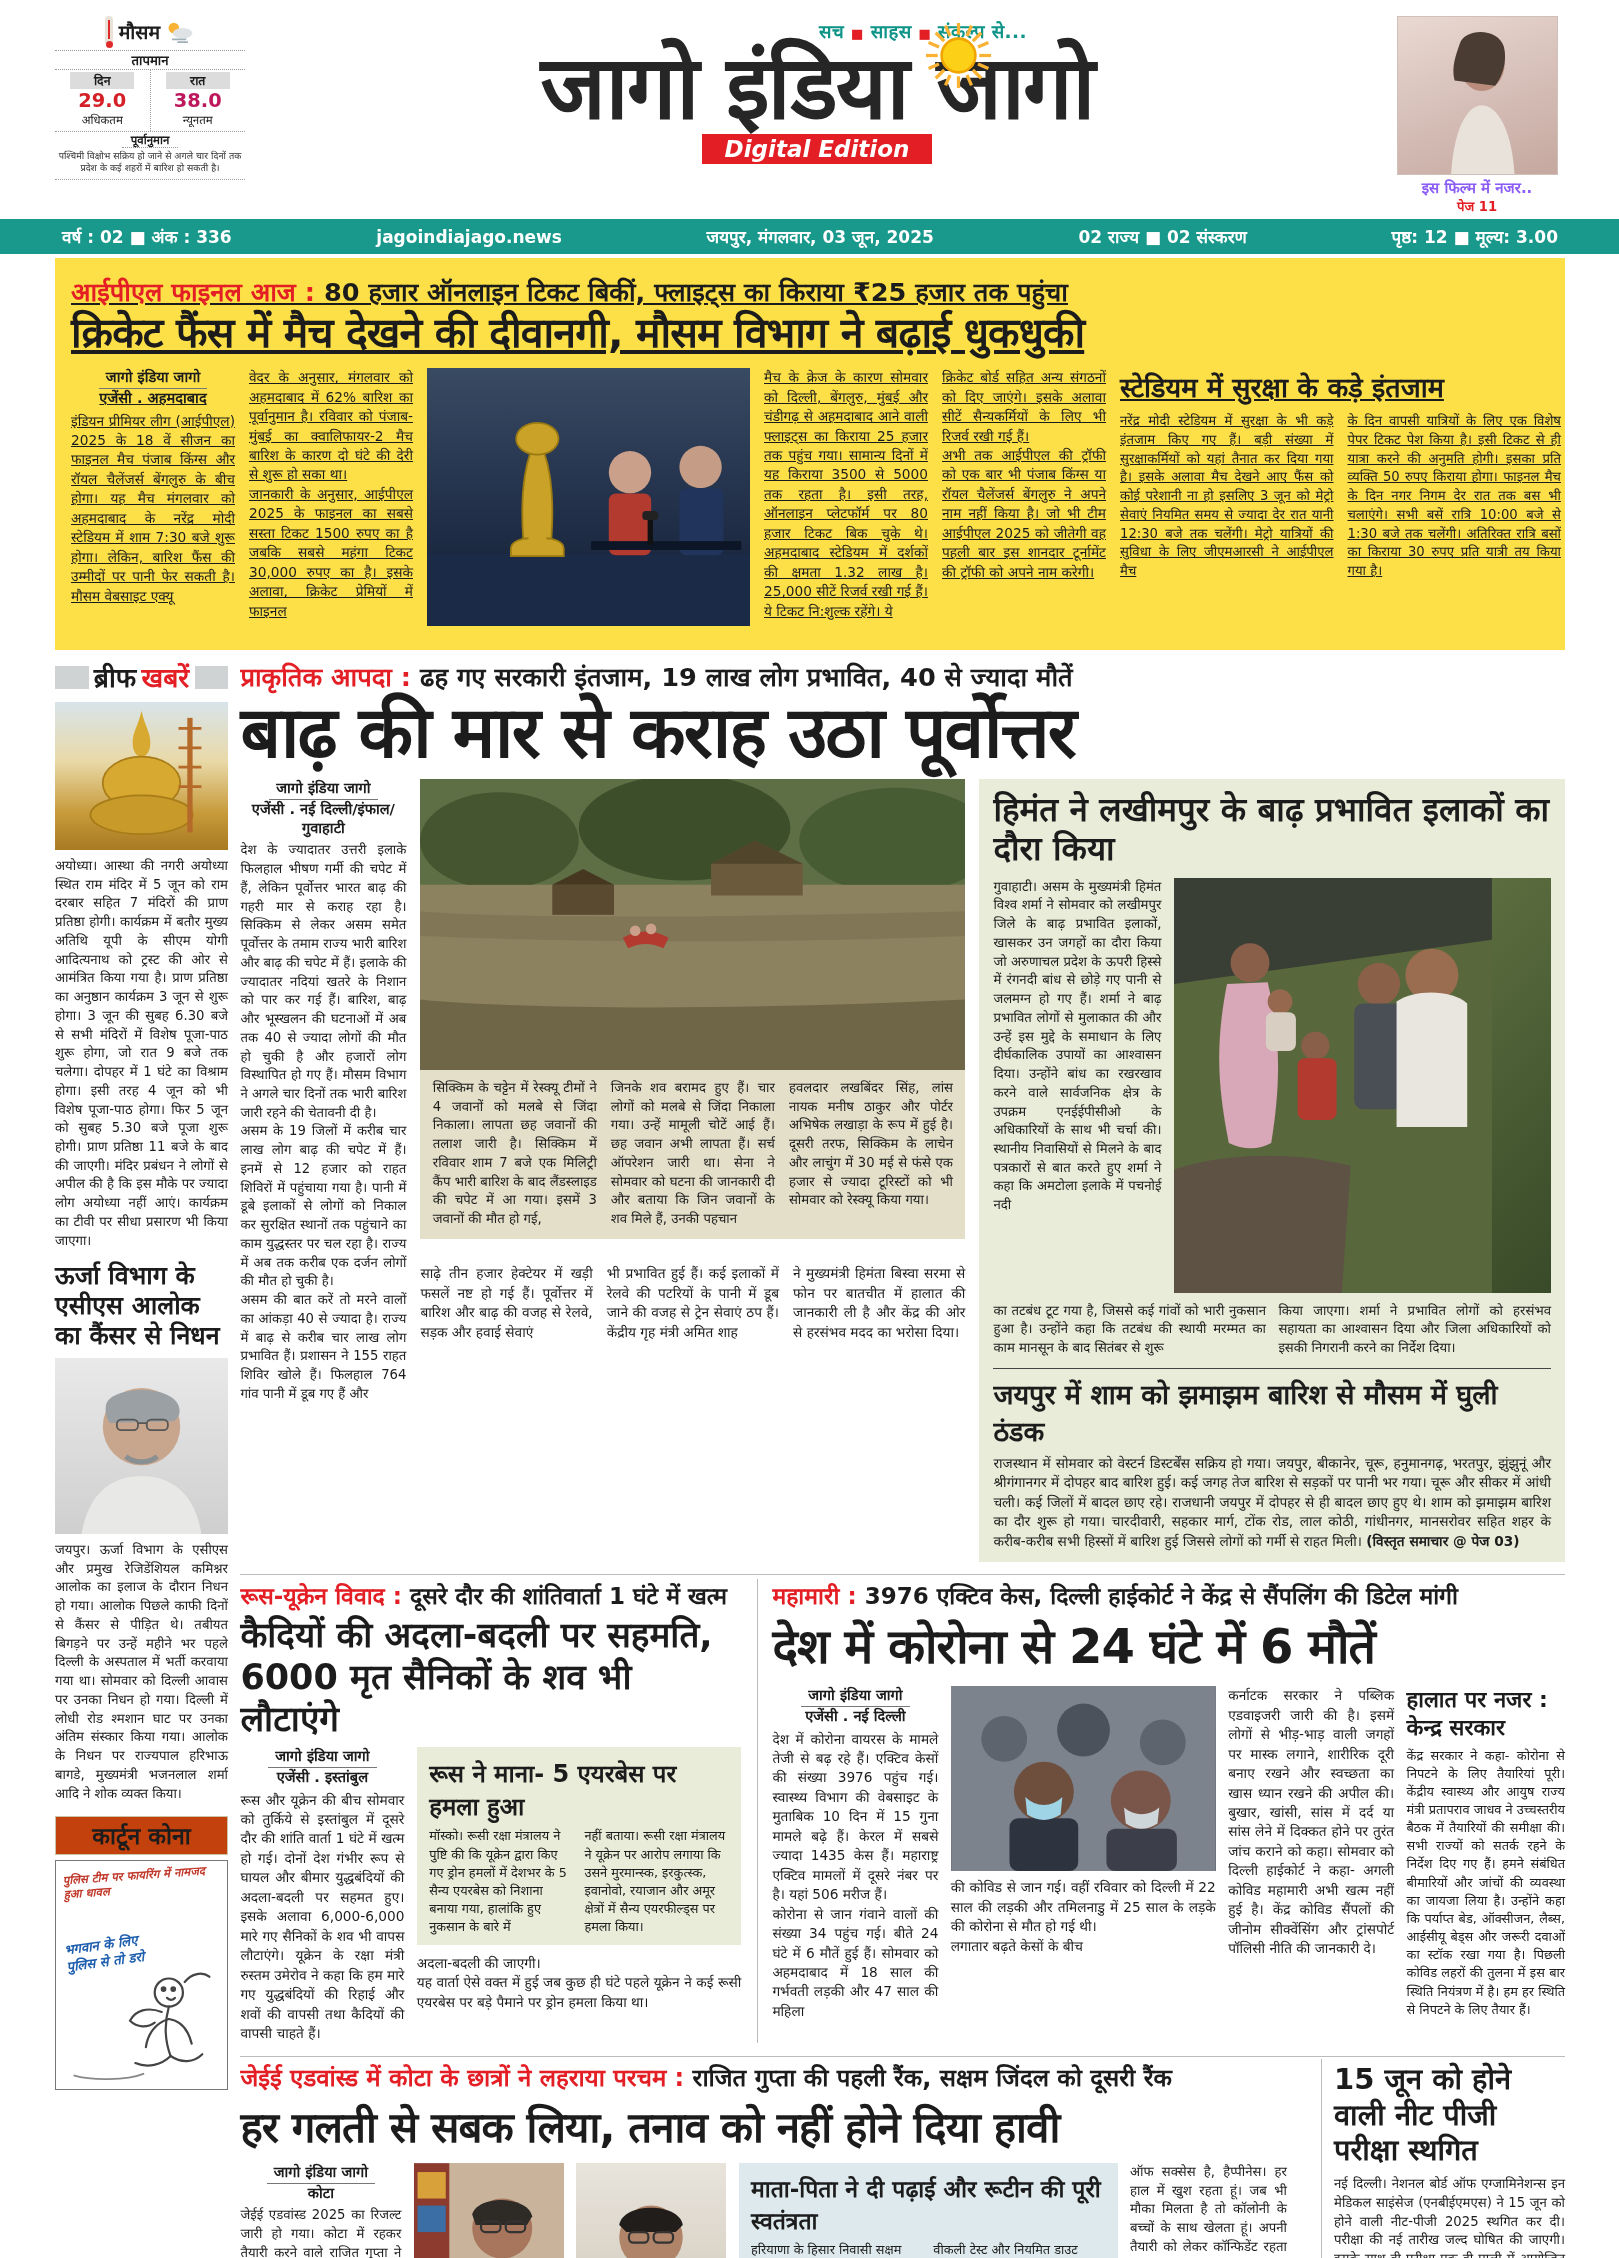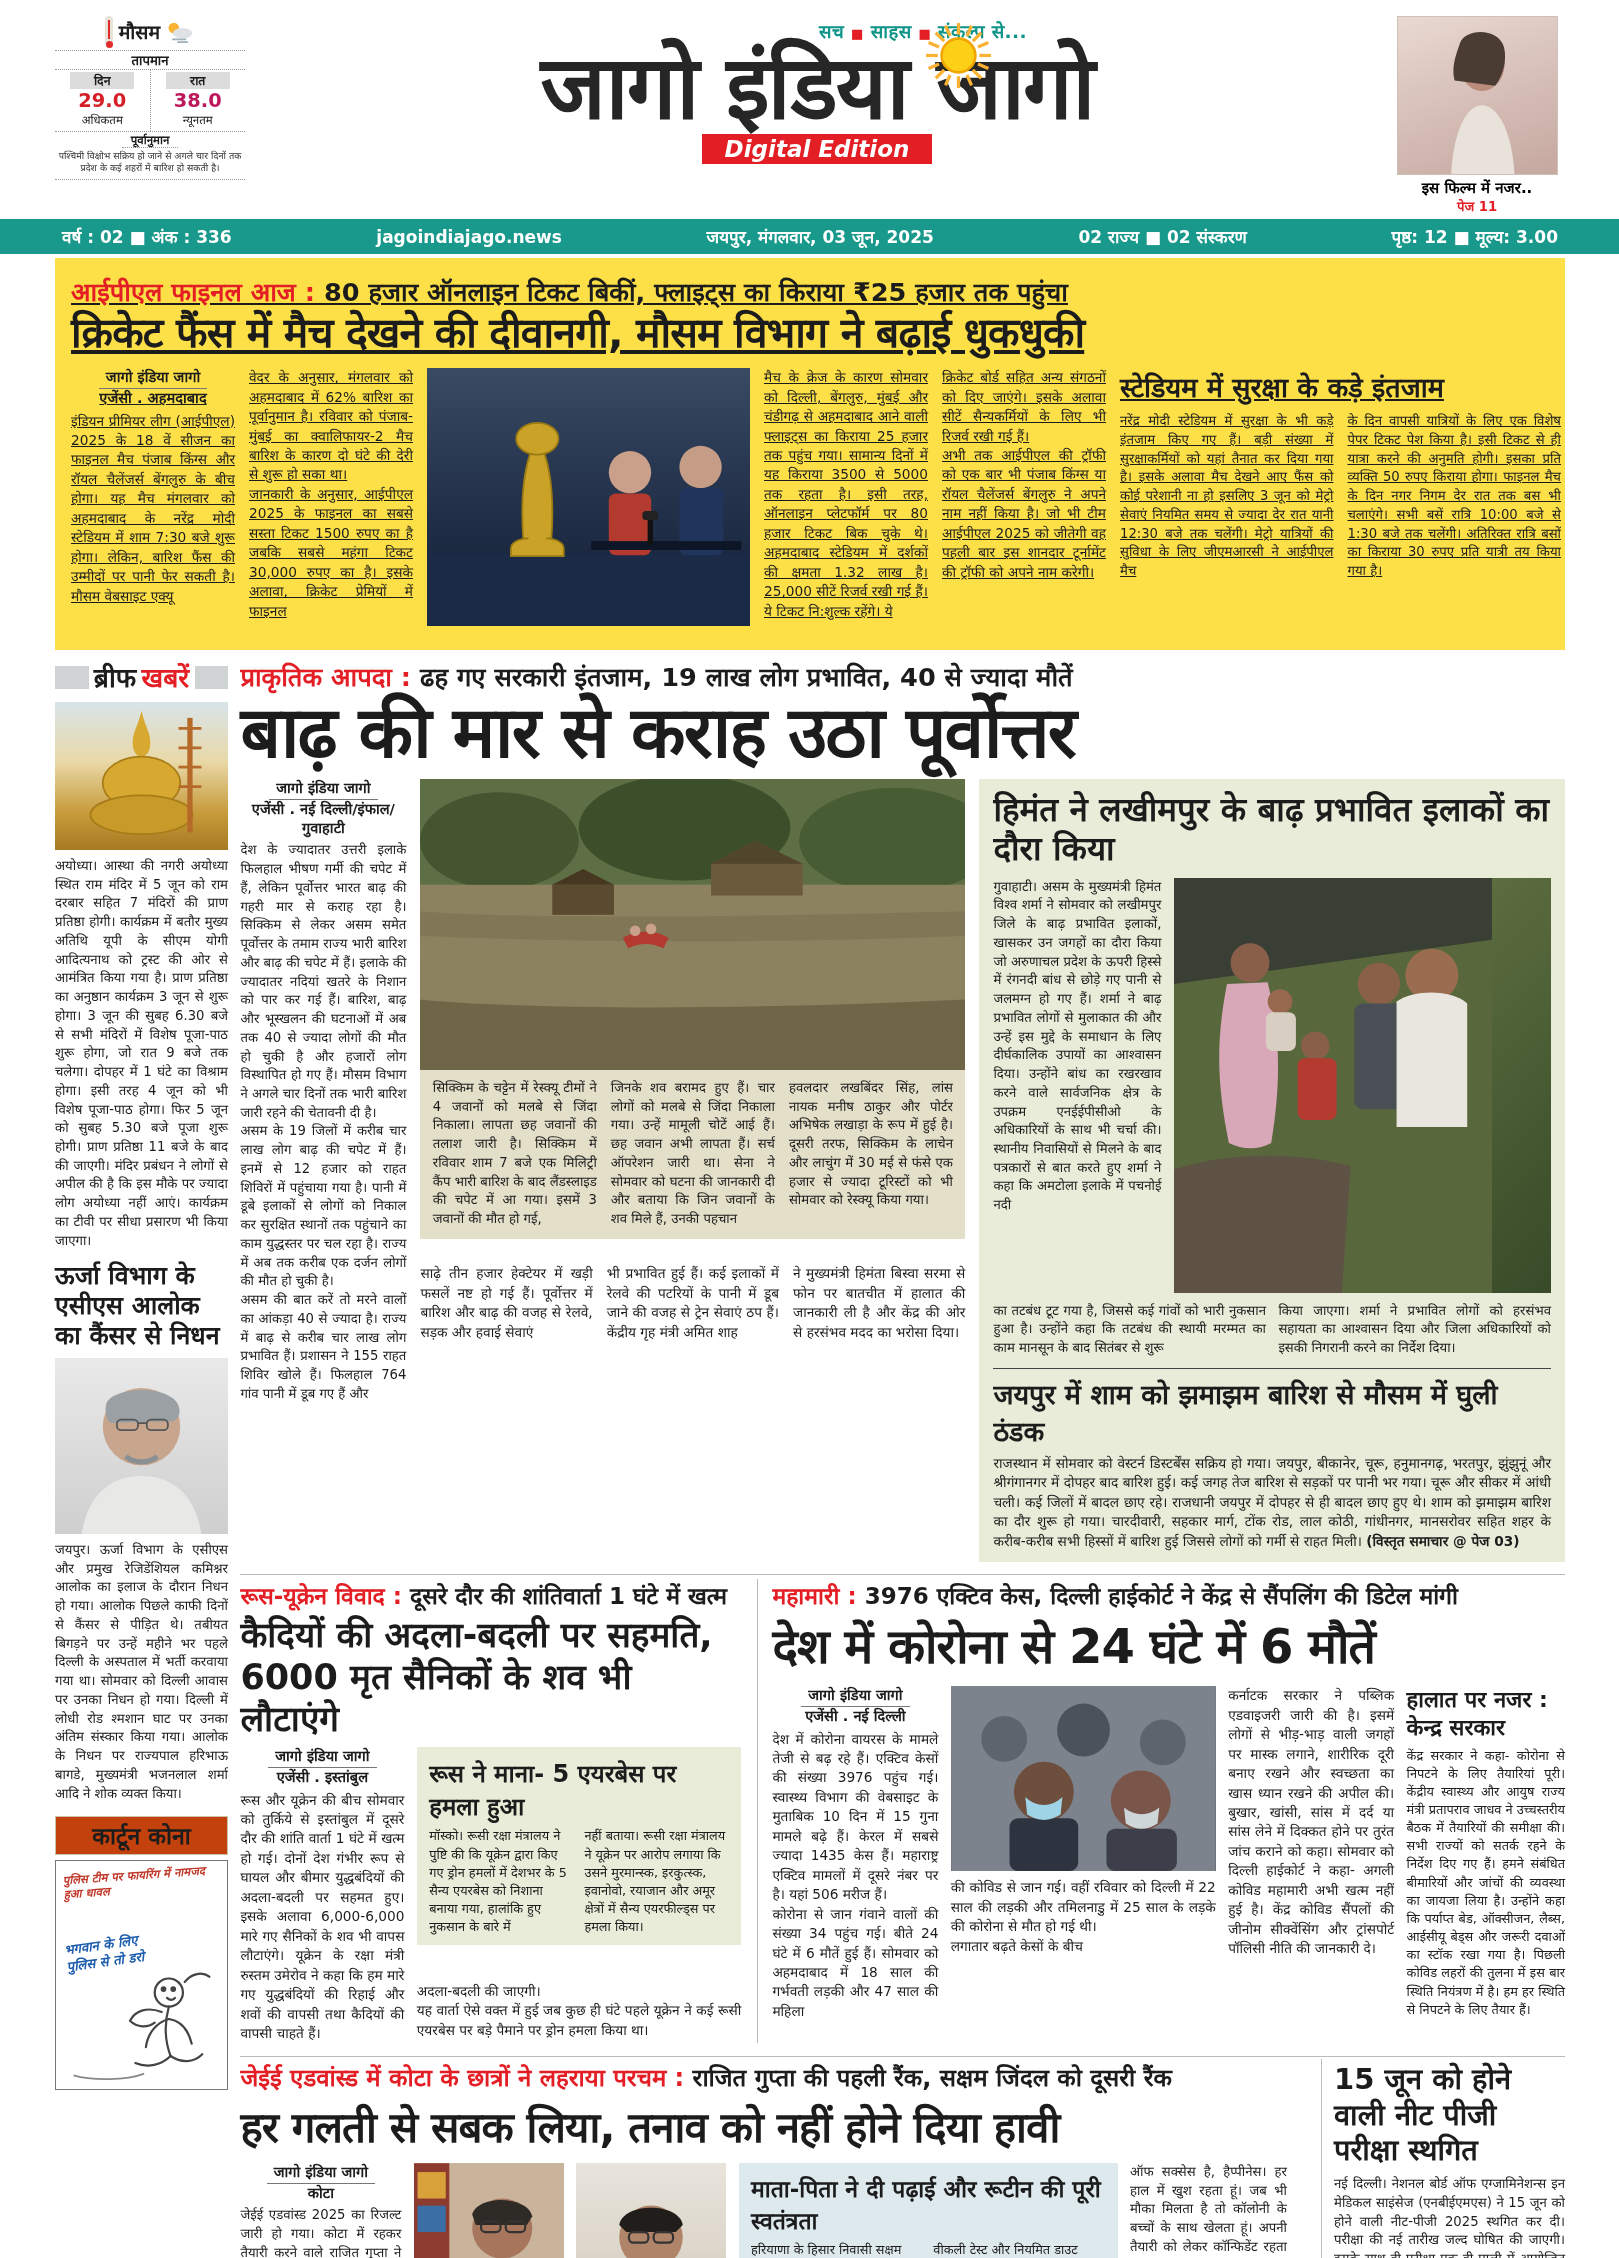--- a/index.html
+++ b/index.html
@@ -25,21 +25,21 @@
   .wx-fore{font-size:9.3px;line-height:1.25;color:#333;text-align:center;padding:1.8px 0 5.3px;}
   .mast{flex:1;text-align:center;position:relative;padding-top:1.8px;}
   .tagline{color:#0f9488;font-weight:800;font-size:18.5px;letter-spacing:0.4px;position:relative;left:106px;}
   .tagline .sq{color:#e31e24;font-size:13.2px;}
   .title{font-size:88px;line-height:1.02;font-weight:800;color:#262626;letter-spacing:-1.8px;position:relative;display:inline-block;}
   .sun{position:absolute;top:-19.4px;left:385px;width:65px;height:65px;}
   .badge{display:inline-block;background:#e31e24;color:#fff;font-weight:800;font-style:italic;font-size:23px;padding:1.8px 23px;margin-top:1.8px;}
   .promo{width:176px;text-align:center;}
   .promo-ph{width:159px;height:157px;margin:0 auto;background:linear-gradient(160deg,#e9d9d2 0%,#d8c2bb 45%,#c5a89f 100%);position:relative;border:0.9px solid #d0c0ba;}
   .promo-ph svg{position:absolute;left:0;top:0;}
-  .promo-cap{color:#000000;font-weight:800;font-size:15px;margin-top:1.8px;}
+  .promo-cap{color:#8b5cf6;font-weight:800;font-size:15px;margin-top:1.8px;}
   .promo-page{color:#e31e24;font-weight:800;font-size:13.2px;}
   
   .dateline{background:#18998b;color:#fff;display:flex;justify-content:space-between;align-items:center;padding:6.2px 62px;font-weight:700;font-size:17px;}
   
   .kicker{font-size:25.6px;font-weight:700;padding:8.8px 0 1.8px;}
   .kicker .label{color:#e31e24;font-weight:800;}
   .byline{ text-align:center;font-weight:700;font-size:14.6px;line-height:1.3;margin-bottom:3.5px;}
   .byline .brand{display:inline-block;border-bottom:1.3px solid #777;padding:0 7px 0.9px;}
   .byline .agency{display:block;font-weight:800;}
   .bodytxt{font-size:13.7px;line-height:1.42;text-align:justify;white-space:pre-line;}
@@ -402,21 +402,21 @@
             </div>
             <div style="flex:1;">
               <div class="greenbox">
                 <h2 class="h-green">रूस ने माना- 5 एयरबेस पर हमला हुआ</h2>
                 <div class="cols" style="gap:10.6px;">
                   <div class="bodytxt" style="flex:1;font-size:12.8px;text-align:left;">मॉस्को। रूसी रक्षा मंत्रालय ने पुष्टि की कि यूक्रेन द्वारा किए गए ड्रोन हमलों में देशभर के 5 सैन्य एयरबेस को निशाना बनाया गया, हालांकि हुए नुकसान के बारे में</div>
                   <div class="bodytxt" style="flex:1;font-size:12.8px;text-align:left;">नहीं बताया। रूसी रक्षा मंत्रालय ने यूक्रेन पर आरोप लगाया कि उसने मुरमान्स्क, इरकुत्स्क, इवानोवो, रयाजान और अमूर क्षेत्रों में सैन्य एयरफील्ड्स पर हमला किया।</div>
                 </div>
               </div>
               <div class="cols" style="gap:10.6px;margin-top:8.8px;">
-                <div class="bodytxt" style="flex:1;margin-top:28px;">अदला-बदली की जाएगी।
+                <div class="bodytxt" style="flex:1;">अदला-बदली की जाएगी।
 यह वार्ता ऐसे वक्त में हुई जब कुछ ही घंटे पहले यूक्रेन ने कई रूसी एयरबेस पर बड़े पैमाने पर ड्रोन हमला किया था।</div>
               </div>
             </div>
           </div>
         </div>
 
         <div class="corona">
           <div class="kicker" style="font-size:23px;padding-top:0;">
             <span class="label">महामारी :</span>
             <span>3976 एक्टिव केस, दिल्ली हाईकोर्ट ने केंद्र से सैंपलिंग की डिटेल मांगी</span>

